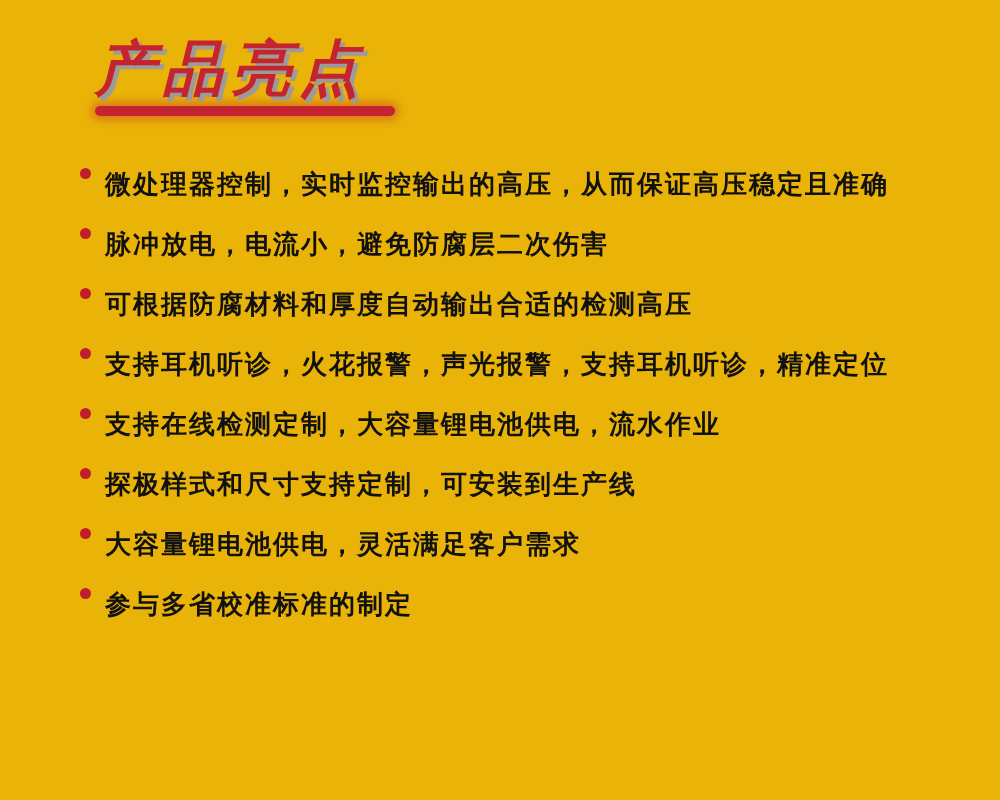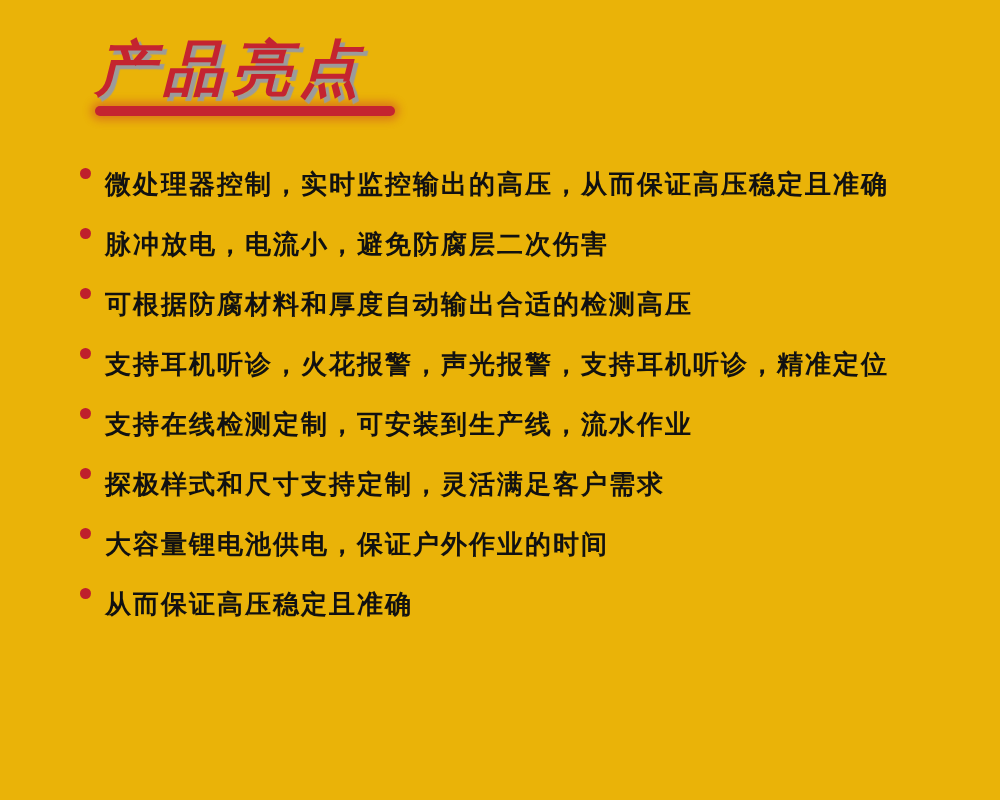--- a/index.html
+++ b/index.html
@@ -93,29 +93,29 @@
     <li class="highlight-item">
       <span class="bullet-dot"></span>
       <span class="item-text">可根据防腐材料和厚度自动输出合适的检测高压</span>
     </li>
     <li class="highlight-item">
       <span class="bullet-dot"></span>
       <span class="item-text">支持耳机听诊，火花报警，声光报警，支持耳机听诊，精准定位</span>
     </li>
     <li class="highlight-item">
       <span class="bullet-dot"></span>
-      <span class="item-text">支持在线检测定制，可安装到生产线，流水作业</span>
+      <span class="item-text">支持在线检测定制，大容量锂电池供电，流水作业</span>
     </li>
     <li class="highlight-item">
       <span class="bullet-dot"></span>
-      <span class="item-text">探极样式和尺寸支持定制，灵活满足客户需求</span>
+      <span class="item-text">探极样式和尺寸支持定制，可安装到生产线</span>
     </li>
     <li class="highlight-item">
       <span class="bullet-dot"></span>
-      <span class="item-text">大容量锂电池供电，保证户外作业的时间</span>
+      <span class="item-text">大容量锂电池供电，灵活满足客户需求</span>
     </li>
     <li class="highlight-item">
       <span class="bullet-dot"></span>
-      <span class="item-text">从而保证高压稳定且准确</span>
+      <span class="item-text">参与多省校准标准的制定</span>
     </li>
   </ul>
 
 </div>
 
 </body></html>

